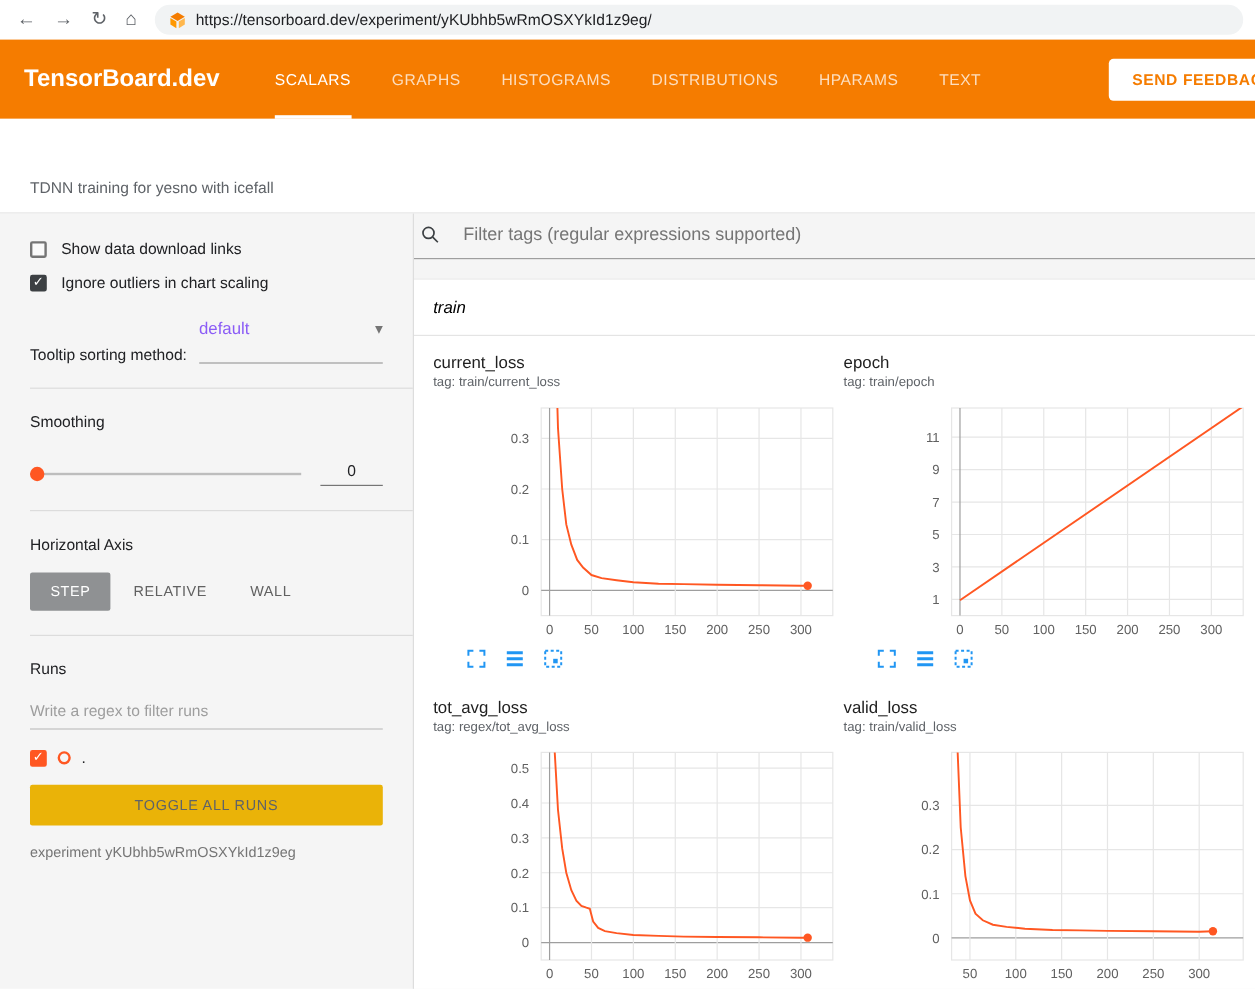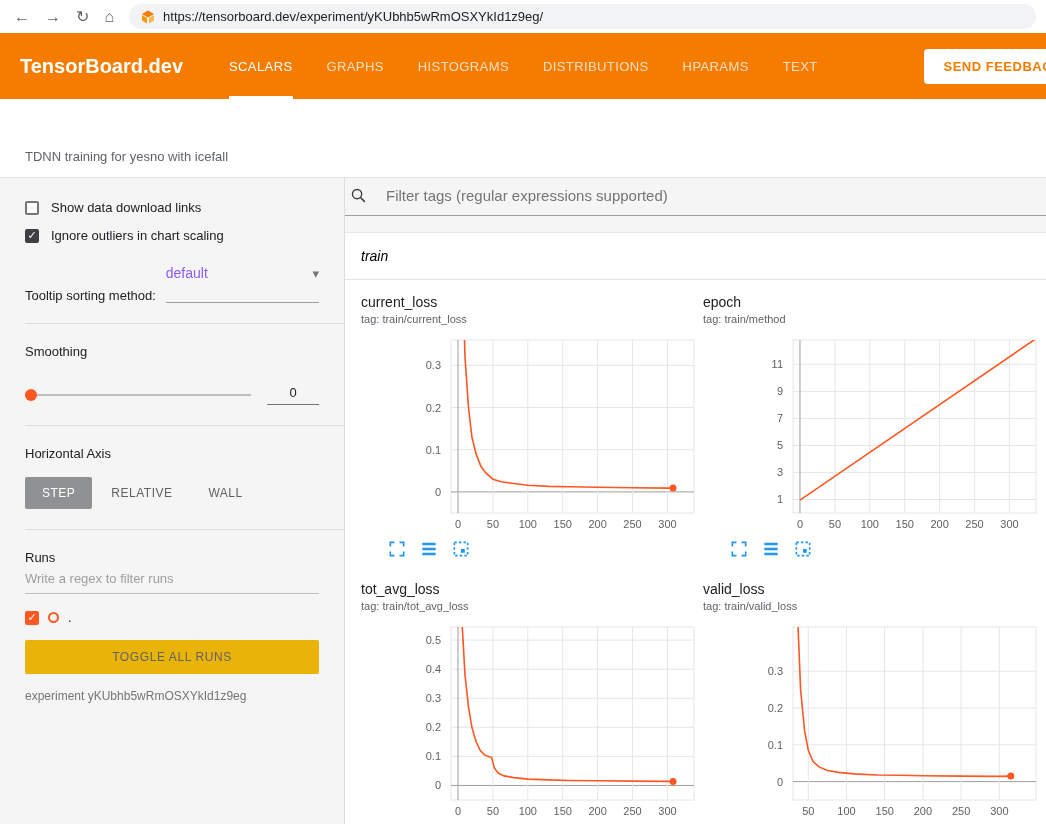--- a/index.html
+++ b/index.html
@@ -52,21 +52,21 @@
   .divider { height: 1px; background: #dcdcdc; margin: 20px -25px 20px 0; }
   .slider-row { display: flex; align-items: center; gap: 16px; margin-top: 26px; }
   .slider { flex: 1; height: 2px; background: #bdbdbd; position: relative; }
   .thumb { position: absolute; left: 0; top: -5px; width: 12px; height: 12px; border-radius: 50%; background: #ff5722; }
   .slider-val { width: 52px; text-align: center; font-size: 13px; color: #202124;
                 border-bottom: 1px solid #757575; padding-bottom: 4px; }
   .axis-btns { display: flex; gap: 2px; margin-top: 16px; }
   .axis-btn { font-size: 12px; letter-spacing: .5px; padding: 9px 17px; color: #616161; border-radius: 2px; }
   .axis-btn.active { background: #8f9193; color: #fff; }
   .runs-filter { width: 100%; background: transparent; border: none; outline: none;
-                 border-bottom: 1px solid #c0c0c0; font-size: 13px; padding: 6px 0 7px; 
+                 border-bottom: 1px solid #c0c0c0; font-size: 13px; padding: 6px 0 7px; margin-top: 14px;
                  color: #202124; font-family: inherit; }
   .runs-filter::placeholder { color: #9e9e9e; }
   .run-row { display: flex; align-items: center; gap: 9px; margin-top: 16px; }
   .run-circle { width: 11px; height: 11px; border: 2px solid #ff5722; border-radius: 50%; flex-shrink: 0; }
   .run-name { font-size: 13px; color: #202124; }
   .toggle-btn { margin-top: 15px; background: #eab308; color: #5f6368; font-size: 12px; letter-spacing: .6px;
                 text-align: center; padding: 10px 0; border-radius: 2px; }
   .exp-caption { margin-top: 15px; font-size: 12px; color: #757575; }
 
   
@@ -232,21 +232,21 @@
         <svg viewBox="0 0 24 24">
           <rect x="4" y="4" width="16" height="16" fill="none" stroke="#2196f3" stroke-width="2" stroke-dasharray="3 2.5"></rect>
           <rect x="12" y="12" width="4.5" height="4.5" fill="#2196f3"></rect>
         </svg>
       </span>
     </div>
   </div>
 
   <div class="chart-card">
     <div class="chart-title">epoch</div>
-    <div class="chart-tag">tag: train/method</div>
+    <div class="chart-tag">tag: train/epoch</div>
     <svg class="plot" width="335" height="200" viewBox="0 0 335 200">
                 <rect x="90" y="5" width="243" height="173" fill="#fff" stroke="#e6e6e6"></rect>
                 <line x1="90" x2="333" y1="164.484375" y2="164.484375" stroke="#e6e6e6"></line>
                 <text x="80" y="168.484375" text-anchor="end" class="tick">1</text>
                 <line x1="90" x2="333" y1="137.453125" y2="137.453125" stroke="#e6e6e6"></line>
                 <text x="80" y="141.453125" text-anchor="end" class="tick">3</text>
                 <line x1="90" x2="333" y1="110.421875" y2="110.421875" stroke="#e6e6e6"></line>
                 <text x="80" y="114.421875" text-anchor="end" class="tick">5</text>
                 <line x1="90" x2="333" y1="83.39062500000001" y2="83.39062500000001" stroke="#e6e6e6"></line>
                 <text x="80" y="87.39062500000001" text-anchor="end" class="tick">7</text>
@@ -288,21 +288,21 @@
         <svg viewBox="0 0 24 24">
           <rect x="4" y="4" width="16" height="16" fill="none" stroke="#2196f3" stroke-width="2" stroke-dasharray="3 2.5"></rect>
           <rect x="12" y="12" width="4.5" height="4.5" fill="#2196f3"></rect>
         </svg>
       </span>
     </div>
   </div>
 
   <div class="chart-card">
     <div class="chart-title">tot_avg_loss</div>
-    <div class="chart-tag">tag: train/tot_avg_loss</div>
+    <div class="chart-tag">tag: regex/tot_avg_loss</div>
     <svg class="plot" width="335" height="200" viewBox="0 0 335 200">
                 <rect x="90" y="5" width="243" height="173" fill="#fff" stroke="#e6e6e6"></rect>
                 <line x1="90" x2="333" y1="163.46218487394958" y2="163.46218487394958" stroke="#9e9e9e"></line>
                 <text x="80" y="167.46218487394958" text-anchor="end" class="tick">0</text>
                 <line x1="90" x2="333" y1="134.38655462184875" y2="134.38655462184875" stroke="#e6e6e6"></line>
                 <text x="80" y="138.38655462184875" text-anchor="end" class="tick">0.1</text>
                 <line x1="90" x2="333" y1="105.3109243697479" y2="105.3109243697479" stroke="#e6e6e6"></line>
                 <text x="80" y="109.3109243697479" text-anchor="end" class="tick">0.2</text>
                 <line x1="90" x2="333" y1="76.23529411764706" y2="76.23529411764706" stroke="#e6e6e6"></line>
                 <text x="80" y="80.23529411764706" text-anchor="end" class="tick">0.3</text>

